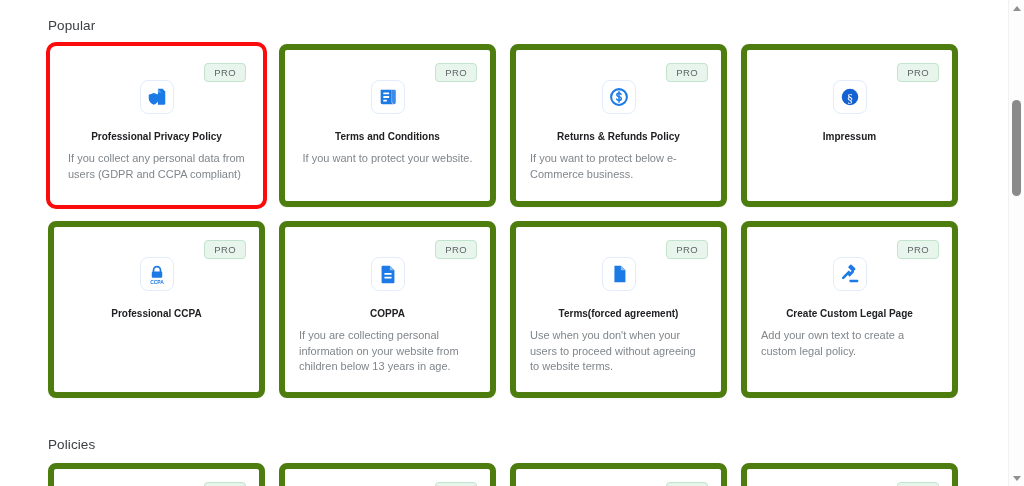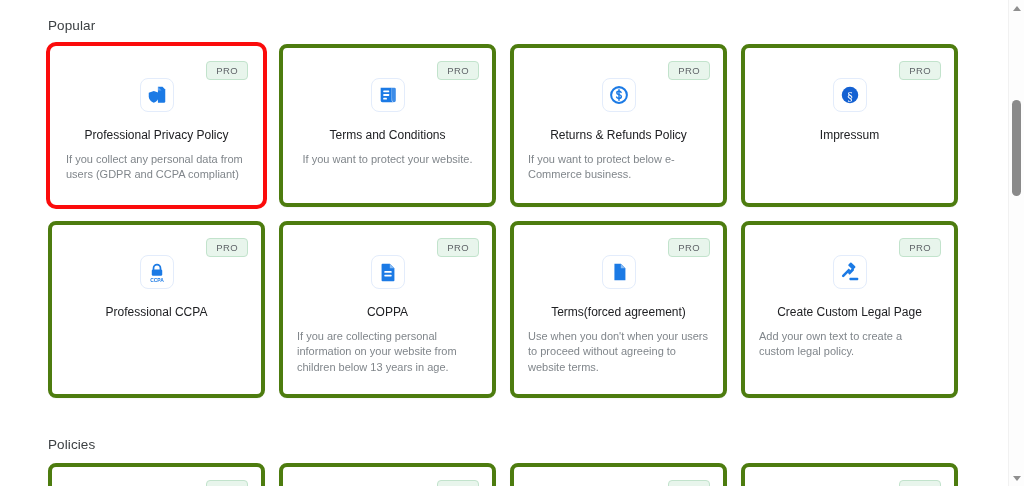--- a/index.html
+++ b/index.html
@@ -48,21 +48,21 @@
     grid-template-columns: repeat(4, 217px);
     column-gap: 14px;
   }
   #grid-popular-row1 { top: 44px; }
   #grid-popular-row2 { top: 221px; }
   #grid-policies     { top: 463px; }
 
   .card {
     position: relative;
     background: #ffffff;
-    border: 4px solid #4d7c0f;
+    border: 6px solid #4d7c0f;
     border-radius: 8px;
     height: 163px;
     padding: 14px 14px 10px 14px;
     display: flex;
     flex-direction: column;
     align-items: center;
     box-shadow: 0 1px 1px rgba(60,64,67,0.04);
   }
   .card.tall { height: 177px; }
   .card.stub { height: 177px; }
@@ -97,22 +97,22 @@
     background: #ffffff;
     display: flex;
     align-items: center;
     justify-content: center;
     flex: 0 0 auto;
   }
   .icon-tile svg { display: block; }
 
   .card-title {
     margin-top: 16px;
-    font-size: 12px;
-    font-weight: 400;
+    font-size: 10px;
+    font-weight: 700;
     color: #202124;
     line-height: 1.3;
   }
 
   .card-desc {
     margin-top: 8px;
     font-size: 11px;
     color: #80868b;
     text-align: left;
     line-height: 1.43;

